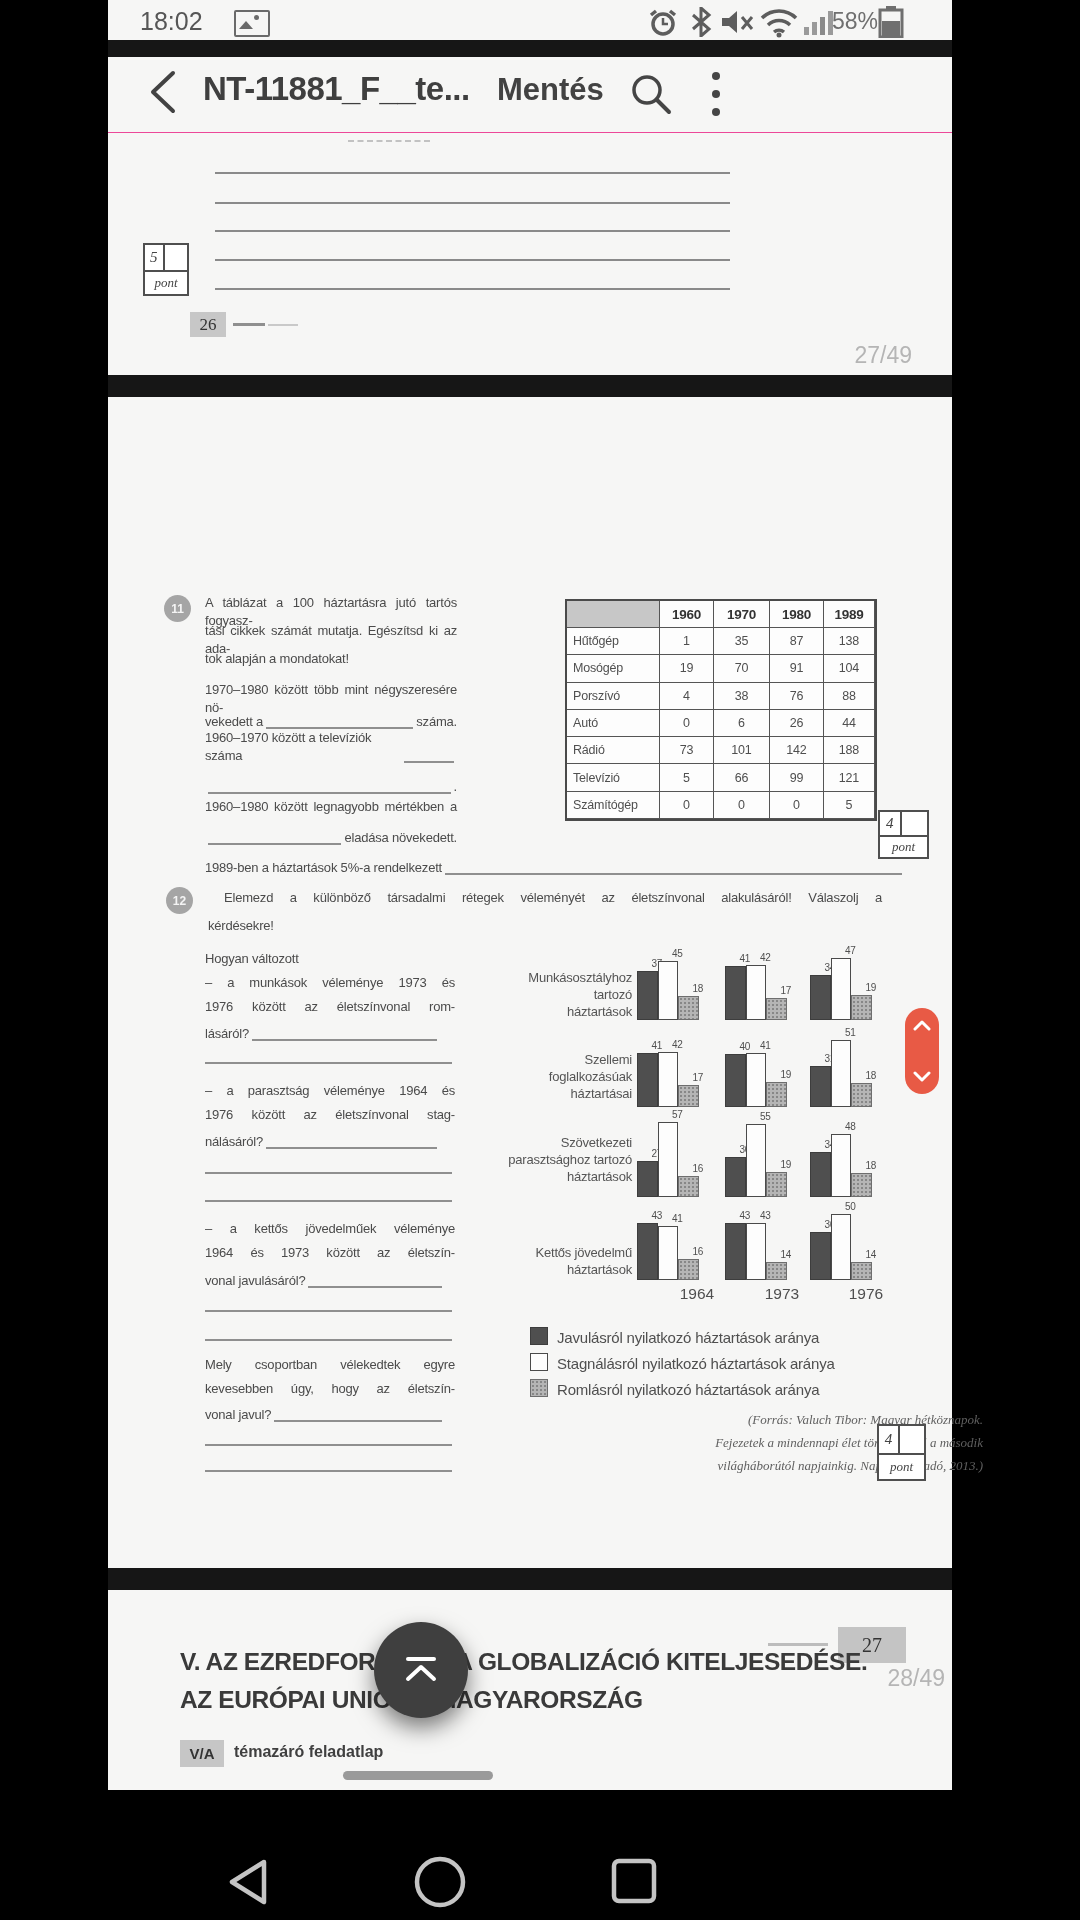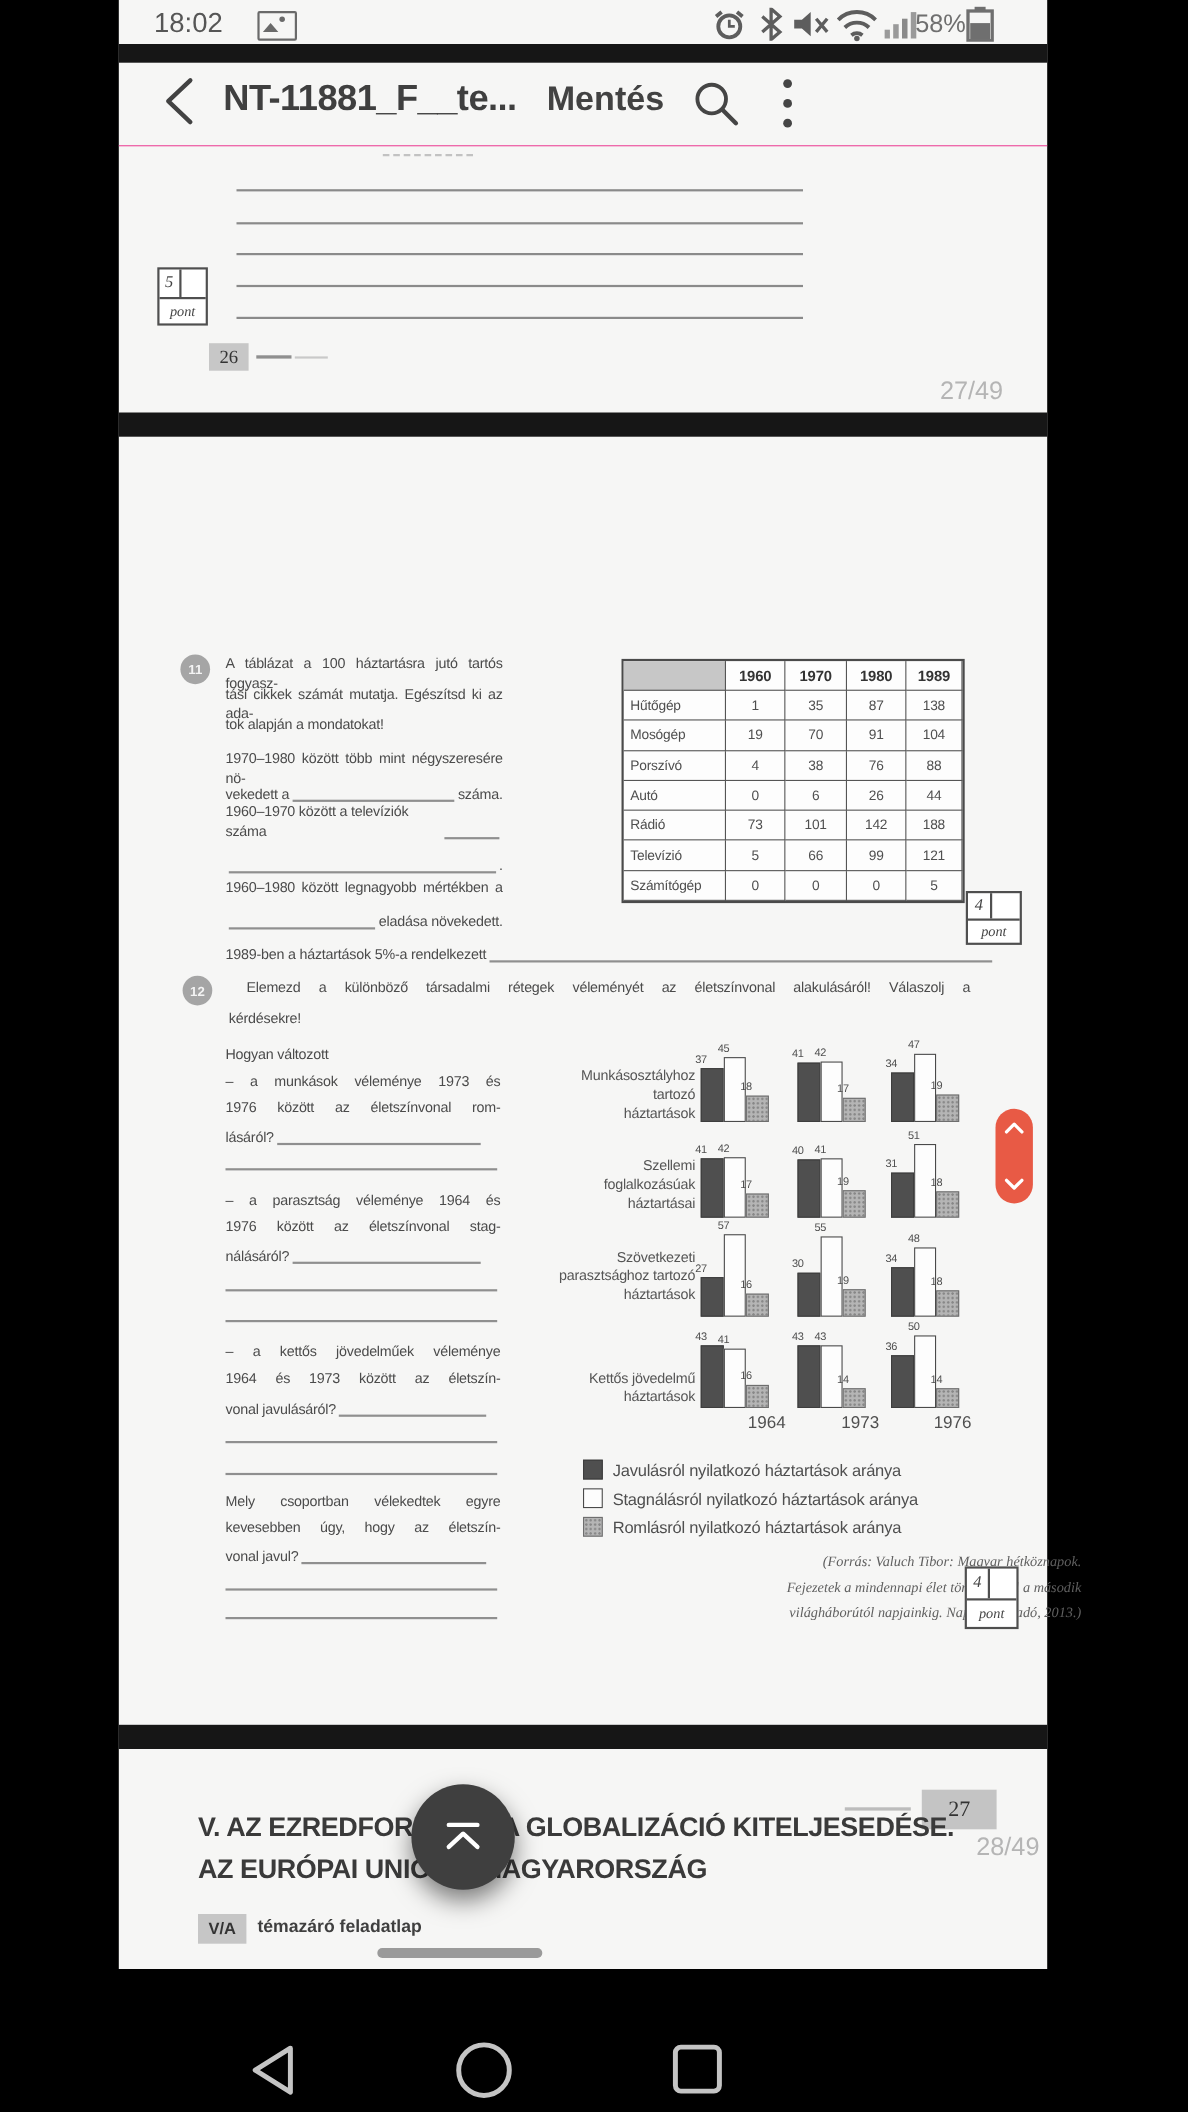--- a/index.html
+++ b/index.html
@@ -29,21 +29,21 @@
       font-size:12.5px;color:#4f4f4f;letter-spacing:-0.2px;}
   .tc.num{justify-content:center;}
   .tc.lab{padding-left:6px;}
   .tc.hdr{justify-content:center;font-weight:bold;font-size:13.5px;color:#333;}
   .tc.corner{background:#c7c7c7;}
   .bar{position:absolute;box-sizing:border-box;}
   .bar-dark{background:#4f4f4f;border:1px solid #3d3d3d;}
   .bar-white{background:#fdfdfd;border:1.5px solid #4a4a4a;}
   .bar-gray{background:#b5b5b5;border:1px solid #6e6e6e;
             background-image:radial-gradient(#878787 1px, transparent 1.2px);background-size:4px 4px;}
-  .bar-val{position:absolute;width:30px;text-align:left;font-size:10px;color:#4f4f4f;letter-spacing:-0.3px;}
+  .bar-val{position:absolute;width:30px;text-align:right;font-size:10px;color:#4f4f4f;letter-spacing:-0.3px;}
   .chart-label{position:absolute;left:380px;width:252px;text-align:right;font-size:13px;color:#555;letter-spacing:-0.2px;}
   .year-label{position:absolute;width:70px;text-align:center;font-size:15.5px;color:#4f4f4f;}
   .lg-sq{position:absolute;width:18px;height:18px;box-sizing:border-box;}
   .lg-txt{position:absolute;left:557px;font-size:15px;color:#4f4f4f;letter-spacing:-0.2px;}
   .src{position:absolute;left:545px;width:330px;text-align:right;
        font:italic 13px "Liberation Serif",serif;color:#5f5f5f;}
   .score{position:absolute;display:grid;grid-template-columns:187px 48px;grid-auto-rows:28.5px;border:2px solid #2e2e2e;background:#fff;}
   .score .cell{border-right:1.5px solid #2e2e2e;border-bottom:1.5px solid #2e2e2e;display:flex;align-items:center;
                font-size:14px;font-weight:bold;color:#2f2f2f;}
   .score .lab{padding-left:8px;}

